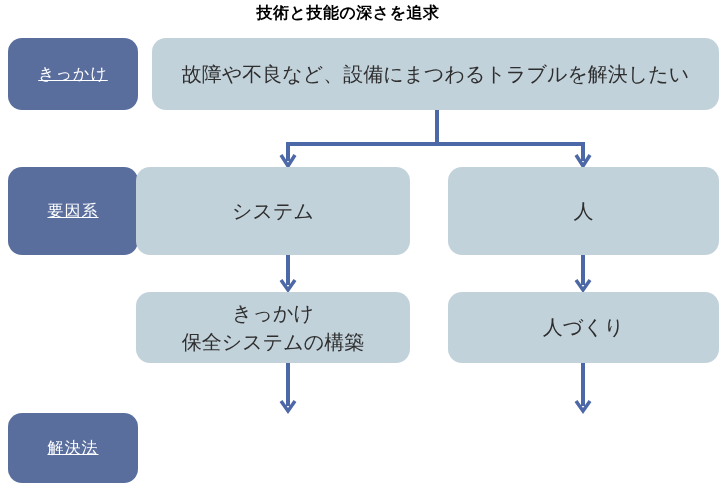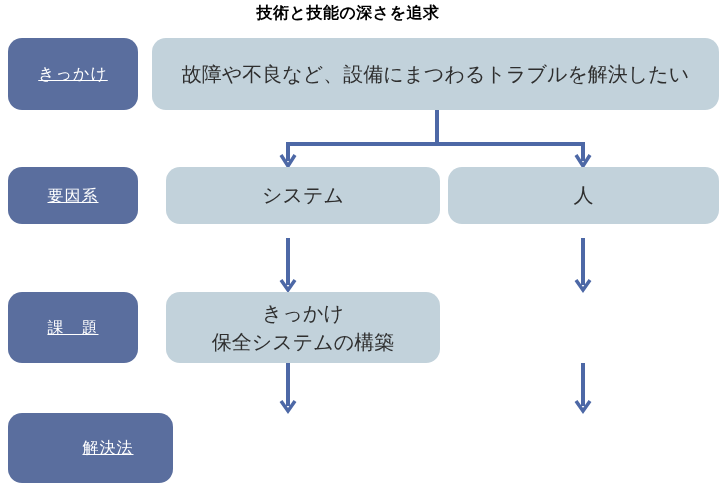--- a/index.html
+++ b/index.html
@@ -7,27 +7,27 @@
   .stage{position:relative;width:720px;height:496px;overflow:hidden;background:#ffffff;}
   .title{position:absolute;top:3px;left:0;width:696px;text-align:center;
          font-size:16px;font-weight:bold;color:#000000;letter-spacing:.5px;}
   .box{position:absolute;display:flex;align-items:center;justify-content:center;
        border-radius:14px;text-align:center;line-height:1.45;white-space:pre-line;}
   .label{background:#5a6e9e;color:#ffffff;font-size:16px;letter-spacing:1px;text-decoration:underline;}
   .node{background:#c2d2db;color:#2e2e2e;font-size:20px;}
   
   .col-label{left:8px;width:130px;}
   .col-wide{left:152px;width:567px;}
-  .col-a{left:166px;width:274px;}
+  .col-a{left:136px;width:274px;}
   .col-b{left:448px;width:271px;}
   
   .r1{top:38px;height:72px;}
-  .r2{top:167px;height:57px;}
+  .r2{top:167px;height:88px;}
   .r3{top:292px;height:71px;}
-  .r4{top:413px;height:70px;padding-left:35px;}
+  .r4{top:413px;height:70px;}
   svg.arrows{position:absolute;left:0;top:0;width:720px;height:496px;pointer-events:none;}
   svg.arrows path{stroke:#4d68a6;fill:none;}
   .shaft{stroke-width:4px;}
   .head{stroke-width:3.5px;stroke-linejoin:miter;}
 </style>
 </head>
 <body>
 
 <div class="stage">
 
@@ -55,19 +55,19 @@
     <path class="head" d="M576,401 L583,411 L590,401"></path>
   </svg>
 
   <div class="box label col-label r1">きっかけ</div>
   <div class="box node col-wide r1">故障や不良など、設備にまつわるトラブルを解決したい</div>
 
   <div class="box label col-label r2">要因系</div>
   <div class="box node col-a r2">システム</div>
   <div class="box node col-b r2">人</div>
 
-  <div class="box label col-label r3">課　題</div>
   <div class="box node col-a r3">きっかけ
 保全システムの構築</div>
+  <div class="box node col-b r3">人づくり</div>
 
   <div class="box label col-label r4">解決法</div>
 
 </div>
 
 </body></html>

